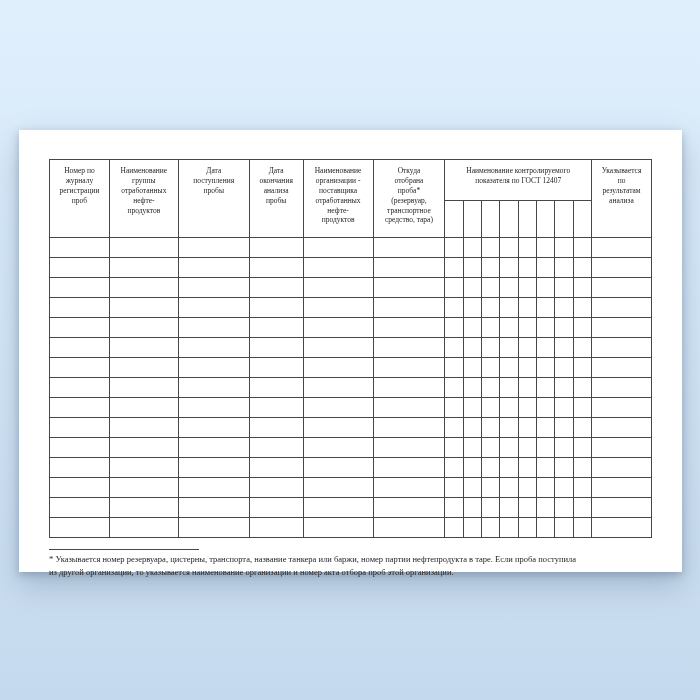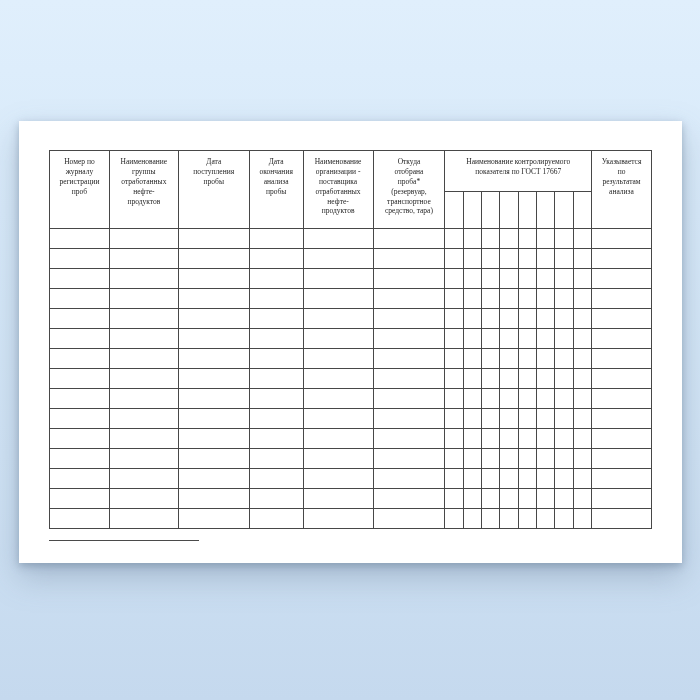--- a/index.html
+++ b/index.html
@@ -9,21 +9,21 @@
     height: 700px;
     overflow: hidden;
   }
   body {
     background: linear-gradient(180deg, #e0effc 0%, #d7e9f9 30%, #cfe2f4 65%, #c5d9ee 100%);
     font-family: "Liberation Serif", "DejaVu Serif", serif;
   }
   .paper {
     position: absolute;
     left: 19px;
-    top: 121px;
+    top: 130px;
     width: 663px;
     height: 442px;
     background: #ffffff;
     box-shadow: 0 3px 8px rgba(96,118,142,0.45), 0 14px 30px rgba(96,118,142,0.35);
   }
   table.journal {
     position: absolute;
     left: 30px;
     top: 29px;
     width: 603px;
@@ -119,21 +119,21 @@
 отработанных
 нефте-
 продуктов</th>
           <th rowspan="2">Откуда
 отобрана
 проба*
 (резервуар,
 транспортное
 средство, тара)</th>
           <th colspan="8">Наименование контролируемого
-показателя по ГОСТ 17667</th>
+показателя по ГОСТ 12407</th>
           <th rowspan="2">Указывается
 по
 результатам
 анализа</th>
         </tr>
         <tr class="sub-header-row" id="sub-header-row">
             <th></th>
             <th></th>
             <th></th>
             <th></th>
@@ -397,16 +397,18 @@
             <td></td>
             <td></td>
             <td></td>
             <td></td>
           </tr>
         </tbody>
     </table>
 
     <div class="footnote">
       <div class="footnote-rule"></div>
+      <div class="footnote-text">* Указывается номер резервуара, цистерны, транспорта, название танкера или баржи, номер партии нефтепродукта в таре. Если проба поступила
+из другой организации, то указывается наименование организации и номер акта отбора проб этой организации.</div>
     </div>
 
   </div>
 </div>
 
 </body></html>

